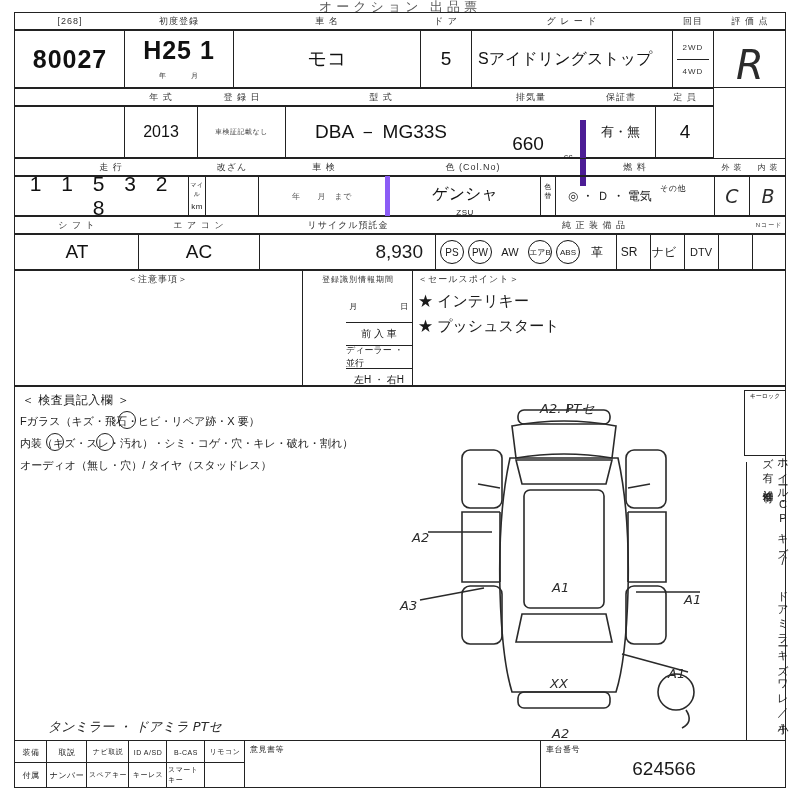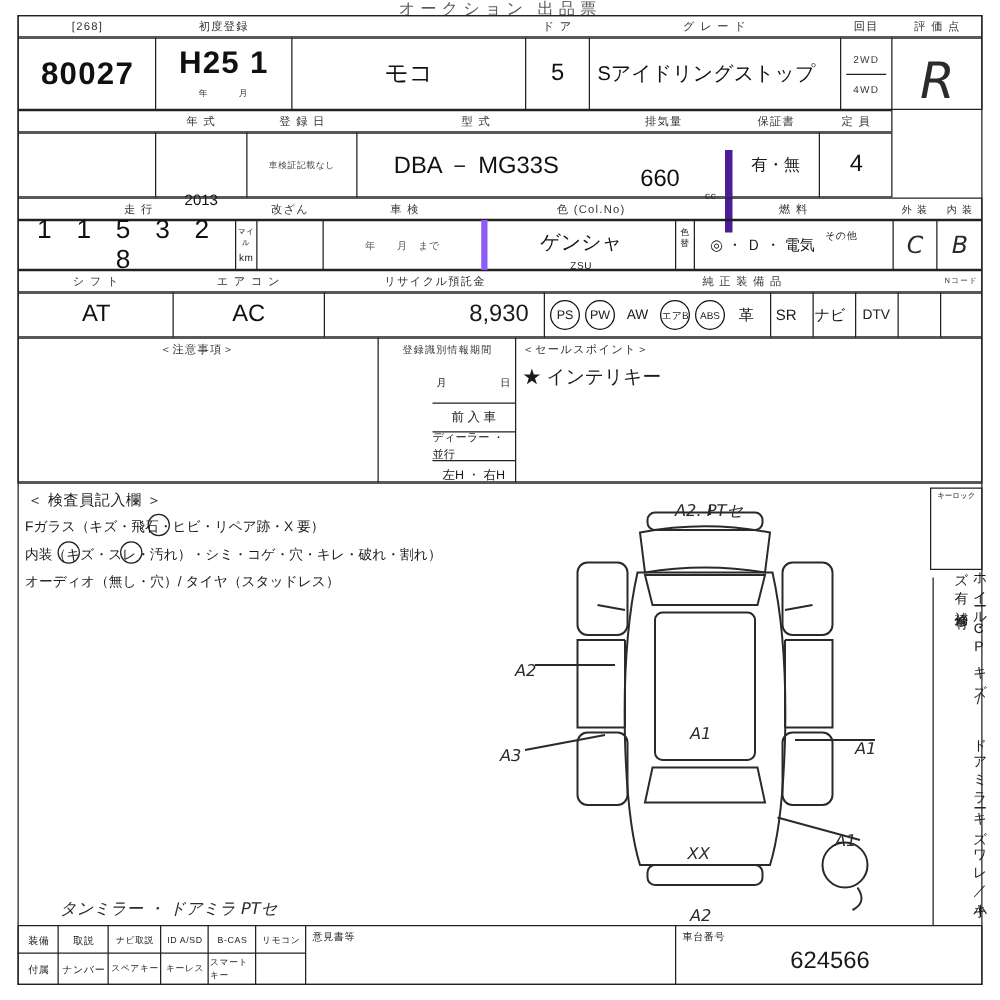--- a/index.html
+++ b/index.html
@@ -57,20 +57,21 @@
 
 <div class="sheet">
 
   <div class="abs top-title">オークション 出品票</div>
 
   <div class="abs bx" style="left:14px;top:12px;width:772px;height:776px;"></div>
 
   <div class="abs bx" style="left:14px;top:12px;width:772px;height:18px;"></div>
   <div class="abs lbl center" style="left:16px;top:13px;width:108px;height:16px;">[268]</div>
   <div class="abs lbl center" style="left:124px;top:13px;width:110px;height:16px;">初度登録</div>
+  <div class="abs lbl center" style="left:234px;top:13px;width:186px;height:16px;">車 名</div>
   <div class="abs lbl center" style="left:420px;top:13px;width:52px;height:16px;">ド ア</div>
   <div class="abs lbl center" style="left:472px;top:13px;width:200px;height:16px;">グ レ ー ド</div>
   <div class="abs lbl center" style="left:672px;top:13px;width:42px;height:16px;">回目</div>
   <div class="abs lbl center" style="left:714px;top:13px;width:72px;height:16px;">評 価 点</div>
 
   <div class="abs bx" style="left:14px;top:30px;width:772px;height:58px;"></div>
   <div class="abs val big center" style="left:16px;top:32px;width:108px;height:54px;">80027</div>
   <div class="abs" style="left:124px;top:30px;width:110px;height:58px;border-left:1px solid #222;border-right:1px solid #222;">
     <div class="val big center" style="height:40px;">H25 1</div>
     <div class="lbl" style="font-size:7px;">年　　　月</div>
@@ -90,21 +91,21 @@
   <div class="abs bx" style="left:14px;top:88px;width:700px;height:18px;"></div>
   <div class="abs lbl center" style="left:124px;top:89px;width:74px;height:16px;">年 式</div>
   <div class="abs lbl center" style="left:198px;top:89px;width:88px;height:16px;">登 録 日</div>
   <div class="abs lbl center" style="left:286px;top:89px;width:190px;height:16px;">型 式</div>
   <div class="abs lbl center" style="left:476px;top:89px;width:110px;height:16px;">排気量</div>
   <div class="abs lbl center" style="left:586px;top:89px;width:70px;height:16px;">保証書</div>
   <div class="abs lbl center" style="left:656px;top:89px;width:58px;height:16px;">定 員</div>
 
   <div class="abs bx" style="left:14px;top:106px;width:700px;height:52px;"></div>
   <div class="abs" style="left:124px;top:106px;width:74px;height:52px;border-left:1px solid #222;border-right:1px solid #222;">
-    <div class="val center" style="height:52px;font-size:12px;margin-top:28px;">2013</div>
+    <div class="val center" style="height:52px;font-size:16px;">2013</div>
   </div>
   <div class="abs center" style="left:198px;top:106px;width:88px;height:52px;border-right:1px solid #222;">
     <div class="xtiny" style="font-size:7px;color:#444;">車検証記載なし</div>
   </div>
   <div class="abs val med center" style="left:286px;top:108px;width:190px;height:48px;">DBA － MG33S</div>
   <div class="abs" style="left:476px;top:120px;width:110px;height:66px;border-right:6px solid #4c1d95;">
     <div class="val med center" style="height:48px;">660</div>
     <div class="abs xtiny" style="left:88px;top:32px;">cc</div>
   </div>
   <div class="abs center" style="left:586px;top:106px;width:70px;height:52px;border-right:1px solid #222;">
@@ -188,20 +189,21 @@
 
   <div class="abs" style="left:302px;top:290px;width:110px;height:100px;padding-left:44px;">
     <div class="xtiny center" style="height:32px;border-bottom:1px solid #222;">月　　　　　日</div>
     <div class="tiny center" style="height:22px;border-bottom:1px solid #222;">前 入 車</div>
     <div class="tiny center" style="height:22px;border-bottom:1px solid #222;font-size:9px;">ディーラー ・ 並行</div>
     <div class="tiny center" style="height:22px;font-size:10px;">左H ・ 右H</div>
   </div>
 
   <div class="abs" style="left:418px;top:292px;width:330px;height:70px;">
     <div class="star" style="margin-bottom:6px;">★ インテリキー</div>
+    <div class="star">★ プッシュスタート</div>
   </div>
 
   <div class="abs" style="left:14px;top:386px;width:772px;height:354px;border-top:1px solid #222;"></div>
   <div class="abs note" style="left:22px;top:392px;width:300px;">＜ 検査員記入欄 ＞</div>
   <div class="abs" style="left:20px;top:414px;width:400px;font-size:11px;">Fガラス（キズ・飛石・ヒビ・リペア跡・X 要）</div>
   <div class="abs" style="left:20px;top:436px;width:400px;font-size:11px;">内装（キズ・スレ・汚れ）・シミ・コゲ・穴・キレ・破れ・割れ）</div>
   <div class="abs" style="left:20px;top:458px;width:400px;font-size:11px;">オーディオ（無し・穴）/ タイヤ（スタッドレス）</div>
 
   <div class="abs round" style="left:118px;top:411px;width:18px;height:18px;border:1.5px solid #222;"></div>
   <div class="abs round" style="left:46px;top:433px;width:18px;height:18px;border:1.5px solid #222;"></div>

